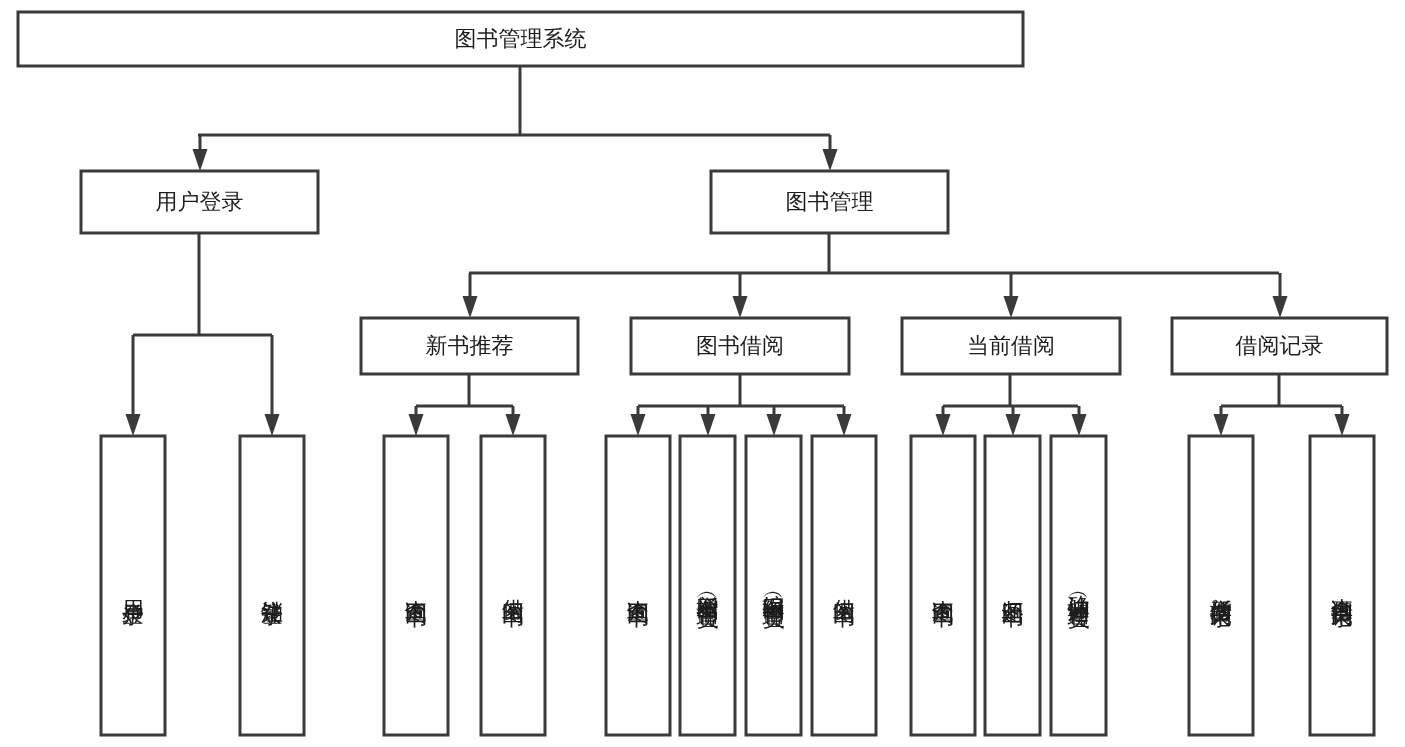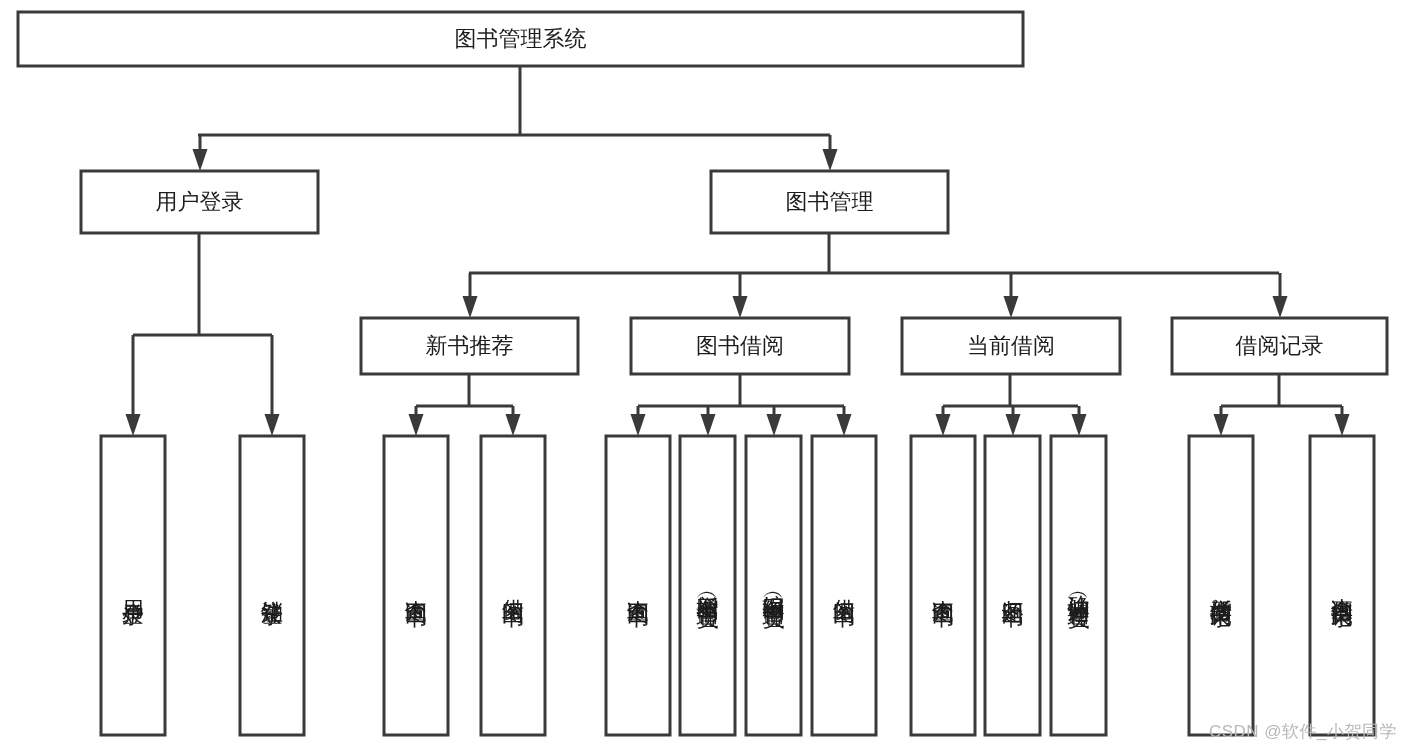--- a/index.html
+++ b/index.html
@@ -230,14 +230,13 @@
       <div class="node-label-v" style="left: 680px; top: 436px; width: 55px; height: 299px;">新增图书（管理员）</div>
       <div class="node-label-v" style="left: 746px; top: 436px; width: 55px; height: 299px;">编辑图书（管理员）</div>
       <div class="node-label-v" style="left: 812px; top: 436px; width: 64px; height: 299px;">借阅图书</div>
       <div class="node-label-v" style="left: 911px; top: 436px; width: 64px; height: 299px;">查询图书</div>
       <div class="node-label-v" style="left: 985px; top: 436px; width: 55px; height: 299px;">归还图书</div>
       <div class="node-label-v" style="left: 1051px; top: 436px; width: 55px; height: 299px;">确认归还（管理员）</div>
       <div class="node-label-v" style="left: 1189px; top: 436px; width: 64px; height: 299px;">新增借阅记录</div>
       <div class="node-label-v" style="left: 1310px; top: 436px; width: 64px; height: 299px;">查询借阅记录</div>
     </div>
 
-  <div id="watermark">CSDN @软件_小贺同学</div>
 </div>
 
 </body></html>

